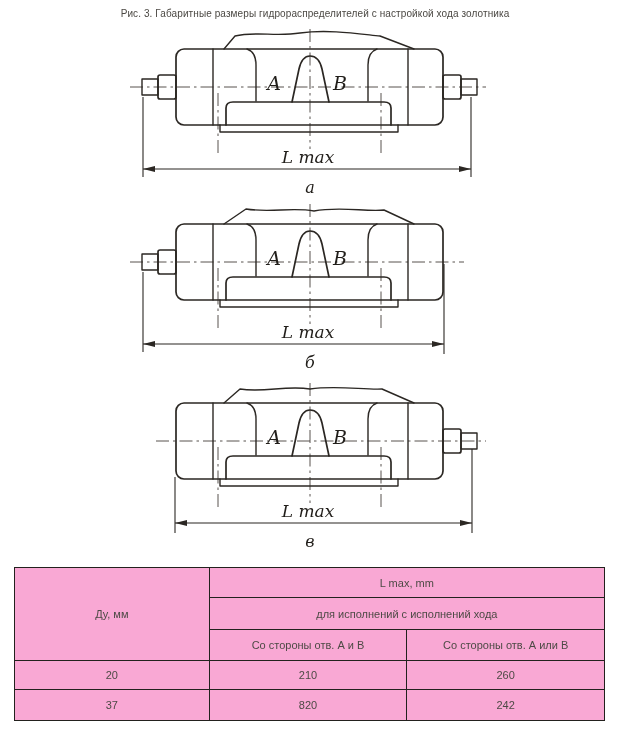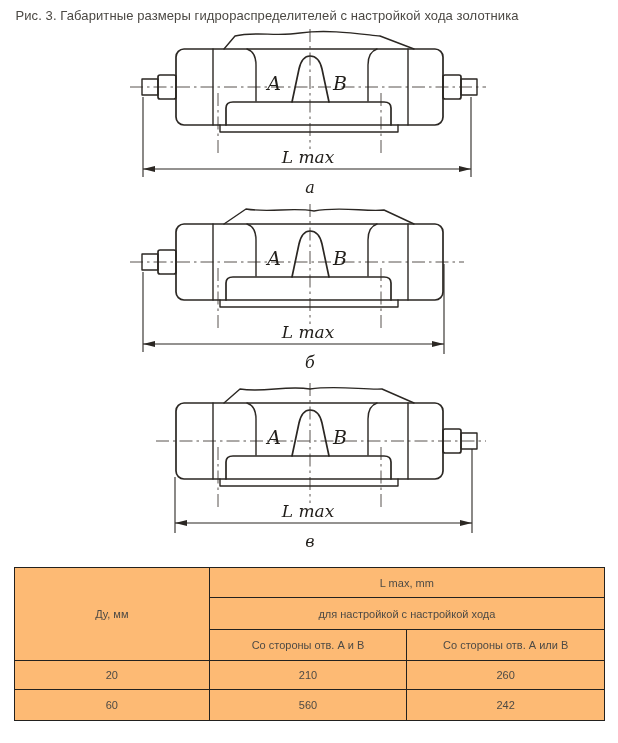--- a/index.html
+++ b/index.html
@@ -2,42 +2,42 @@
 <html><head>
 <meta charset="utf-8">
 <style>
   html,body{margin:0;padding:0;background:#ffffff;}
   #page{
     position:relative;width:618px;height:743px;background:#ffffff;overflow:hidden;
     font-family:"Liberation Sans",sans-serif;
   }
   .fig-title{
     position:absolute;top:8px;left:0;width:534px;text-align:center;
-    font-size:13px;color:#4b4843;letter-spacing:.1px;
+    font-size:10px;color:#4b4843;letter-spacing:.1px;padding-left:48px;
   }
   .figure{position:absolute;left:128px;width:362px;height:174px;}
   .fig-a{top:27px;}
   .fig-b{top:202px;}
   .fig-v{top:381px;}
   svg{display:block;}
   .ink{stroke:#2b2723;fill:none;stroke-width:1.7;stroke-linejoin:round;stroke-linecap:round;}
   .ink2{stroke:#2b2723;fill:none;stroke-width:1.4;stroke-linejoin:round;stroke-linecap:round;}
   .cl{stroke:#45403a;fill:none;stroke-width:.9;stroke-dasharray:13 4 2.5 4;}
   .dim{stroke:#2b2723;fill:none;stroke-width:1.1;}
   .arrow{fill:#2b2723;stroke:none;}
   text.hand{font-family:"DejaVu Serif",serif;font-style:italic;fill:#211e1a;}
   
   .dim-table{
     position:absolute;top:567px;left:14px;width:591px;
     border-collapse:collapse;table-layout:fixed;
     font-size:11px;color:#4d4a45;
   }
   .dim-table td{
     border:1.5px solid #23211e;text-align:center;vertical-align:middle;
-    padding:0 0;background:#fdba74;
+    padding:0 0;background:#f9a8d4;
   }
   .row-h1 td{height:29px;}
   .row-h2 td{height:31px;}
   .row-h3 td{height:30px;}
   .row-d1 td{height:28px;}
   .row-d2 td{height:30px;}
 </style>
 </head>
 <body>
 
@@ -148,32 +148,32 @@
       <col style="width:33%">
         <col style="width:33.5%">
         <col style="width:33.5%">
     </colgroup>
     <tbody>
       <tr class="row-h1">
         <td rowspan="3">Ду, мм</td>
         <td colspan="2">L max, mm</td>
       </tr>
       <tr class="row-h2">
-        <td colspan="2">для настройкой с настройкой хода</td>
+        <td colspan="2">для исполнений с исполнений хода</td>
       </tr>
       <tr class="row-h3">
         <td>Со стороны отв. А и В</td>
         <td>Со стороны отв. А или В</td>
       </tr>
       <tr class="row-d1">
         <td>20</td>
         <td>210</td>
         <td>260</td>
       </tr>
       <tr class="row-d2">
-        <td>60</td>
-        <td>560</td>
+        <td>37</td>
+        <td>820</td>
         <td>242</td>
       </tr>
     </tbody>
   </table>
 
 </div>
 
 </body></html>

